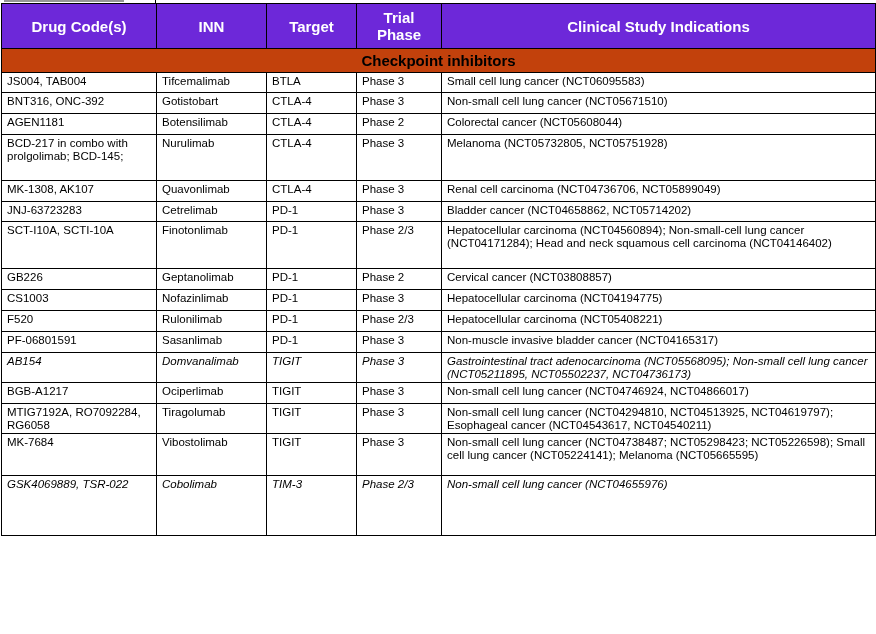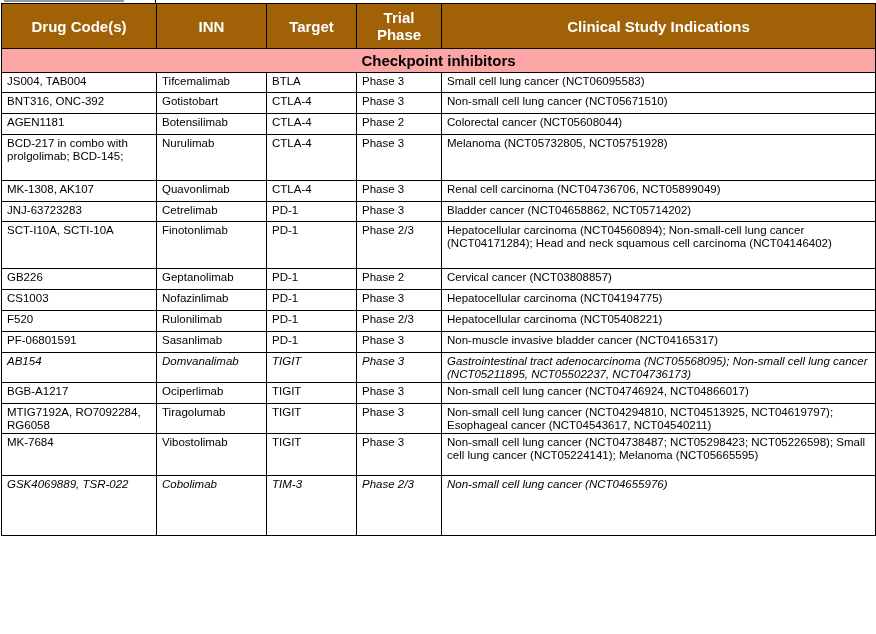--- a/index.html
+++ b/index.html
@@ -66,35 +66,35 @@
 
   
   col.c-drug   { width: 155px; }
   col.c-inn    { width: 110px; }
   col.c-target { width:  90px; }
   col.c-phase  { width:  85px; }
   col.c-ind    { width: 434px; }
 
   
   thead tr.header-row th {
-    background: #a16207;
+    background: #6d28d9;
     color: #ffffff;
     font-weight: bold;
     font-size: 15px;
     line-height: 17px;
     text-align: center;
     vertical-align: middle;
     padding: 3px 4px;
     height: 38px;
     border-color: #000000;
   }
 
   
   tr.section-row td {
-    background: #fca5a5;
+    background: #c2410c;
     color: #000000;
     font-weight: bold;
     font-size: 15px;
     line-height: 17px;
     text-align: center;
     vertical-align: middle;
     padding: 2px 4px;
     height: 19px;
   }
 

